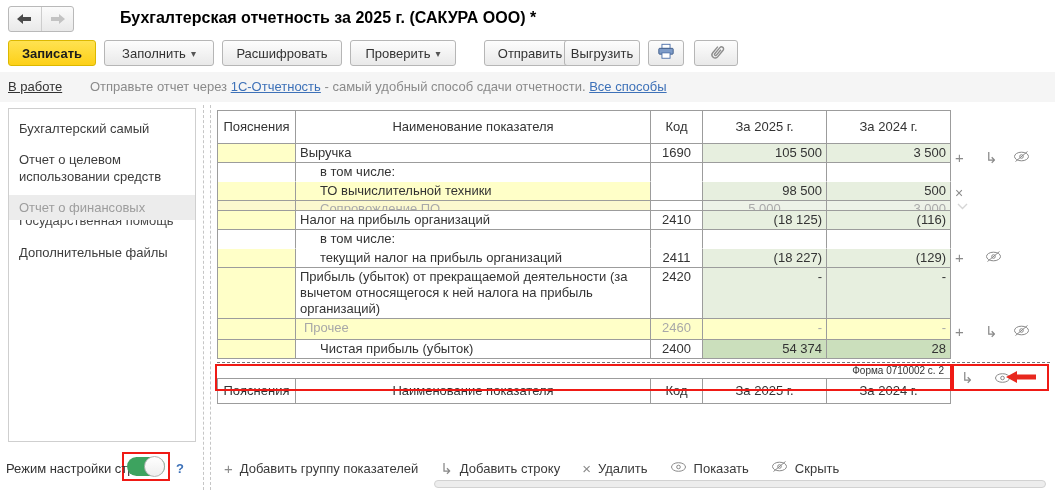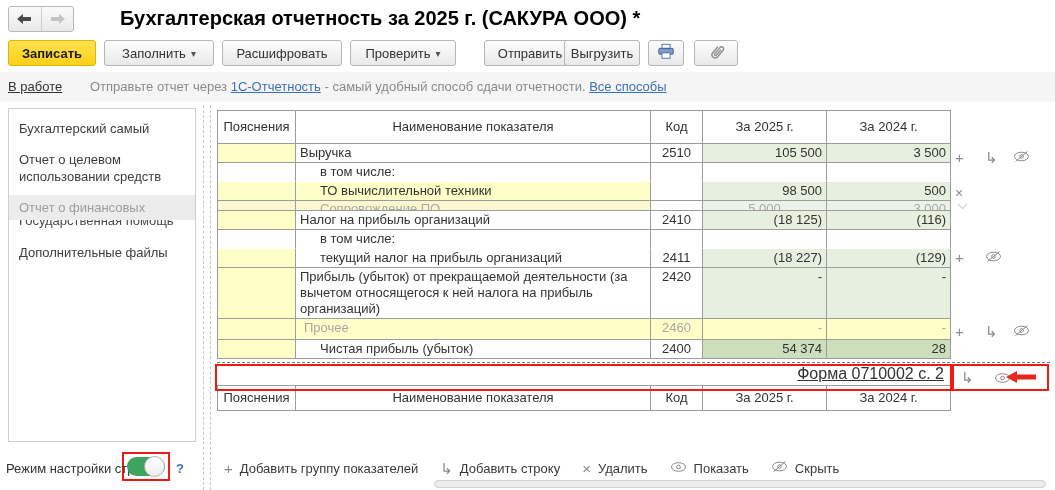--- a/index.html
+++ b/index.html
@@ -7,21 +7,21 @@
     font-family:"Liberation Sans", sans-serif; color:#333; }
   body { position:relative; font-size:13px; }
 
   
   .titlebar { position:absolute; top:0; left:0; width:1055px; height:36px; background:#fff; }
   .navgroup { position:absolute; left:8px; top:6px; width:66px; height:26px; display:flex;
     border:1px solid #b9b9b9; border-radius:3px; background:linear-gradient(#fbfbfb,#e9e9e9); }
   .navbtn { flex:1; display:flex; align-items:center; justify-content:center; cursor:pointer; }
   .navbtn + .navbtn { border-left:1px solid #cdcdcd; }
   .page-title { position:absolute; left:120px; top:0; height:36px; line-height:36px;
-    font-size:20px; font-weight:bold; color:#000; white-space:nowrap; }
+    font-size:16px; font-weight:bold; color:#000; white-space:nowrap; }
 
   
   .toolbar { position:absolute; top:36px; left:0; width:1055px; height:34px; }
   .btn { position:absolute; top:4px; height:26px; border:1px solid #b6b6b6; border-radius:3px;
     background:linear-gradient(#fdfdfd,#e9e9e9); font-size:13px; color:#333;
     display:flex; align-items:center; justify-content:center; gap:5px; cursor:pointer; padding:0 10px; }
   .btn.save { background:linear-gradient(#ffe251,#fdd018); border-color:#dcb800; font-weight:bold; color:#1c1c1c; }
   .caret { font-size:10px; color:#555; }
 
   
@@ -63,21 +63,21 @@
   .cliph { height:9px; overflow:hidden; line-height:16px; }
   tr.rowclip td, tr.rowclip .cliph { color:#a9a9a9; }
   .fade-y { background:#fbf8cf; }
   .fade-g { background:#edf2e8; }
   tr.dim td { color:#a8a8a8; }
   tr.tall2 td { height:34px; }
   tr.tall3 td { height:50px; }
   tr.prochee td { height:21px; }
 
   .pagebreak { border-top:1px dashed #7a7a7a; width:833px; margin-top:3px; }
-  .form-note { width:730px; text-align:right; font-size:16px; color:#333; padding:2px 3px 2px 0;text-decoration:underline; }
+  .form-note { width:730px; text-align:right; font-size:10px; color:#333; padding:2px 3px 2px 0; }
 
   
   .ric { position:absolute; color:#8a8a8a; font-size:15px; line-height:15px; cursor:pointer; }
   .ric.small { font-size:14px; }
   .ric svg { display:block; }
   .faded { opacity:.3; }
 
   
   .red-box { position:absolute; border:2px solid #ef1a15; pointer-events:none; }
   .rb-row   { left:215px; top:364px; width:737px; height:27px; }
@@ -185,21 +185,21 @@
         <tr>
       <th>Пояснения</th>
       <th>Наименование показателя</th>
       <th>Код</th>
       <th>За 2025 г.</th>
       <th>За 2024 г.</th>
     </tr>
     <tr>
       <td class="bg-y"></td>
       <td>Выручка</td>
-      <td class="c-code">2510</td>
+      <td class="c-code">1690</td>
       <td class="c-val bg-gl">105 500</td>
       <td class="c-val bg-gl">3 500</td>
     </tr>
     <tr class="nobb">
       <td></td>
       <td class="ind1">в том числе:</td>
       <td class="c-code"></td>
       <td class="c-val"></td>
       <td class="c-val"></td>
     </tr>

